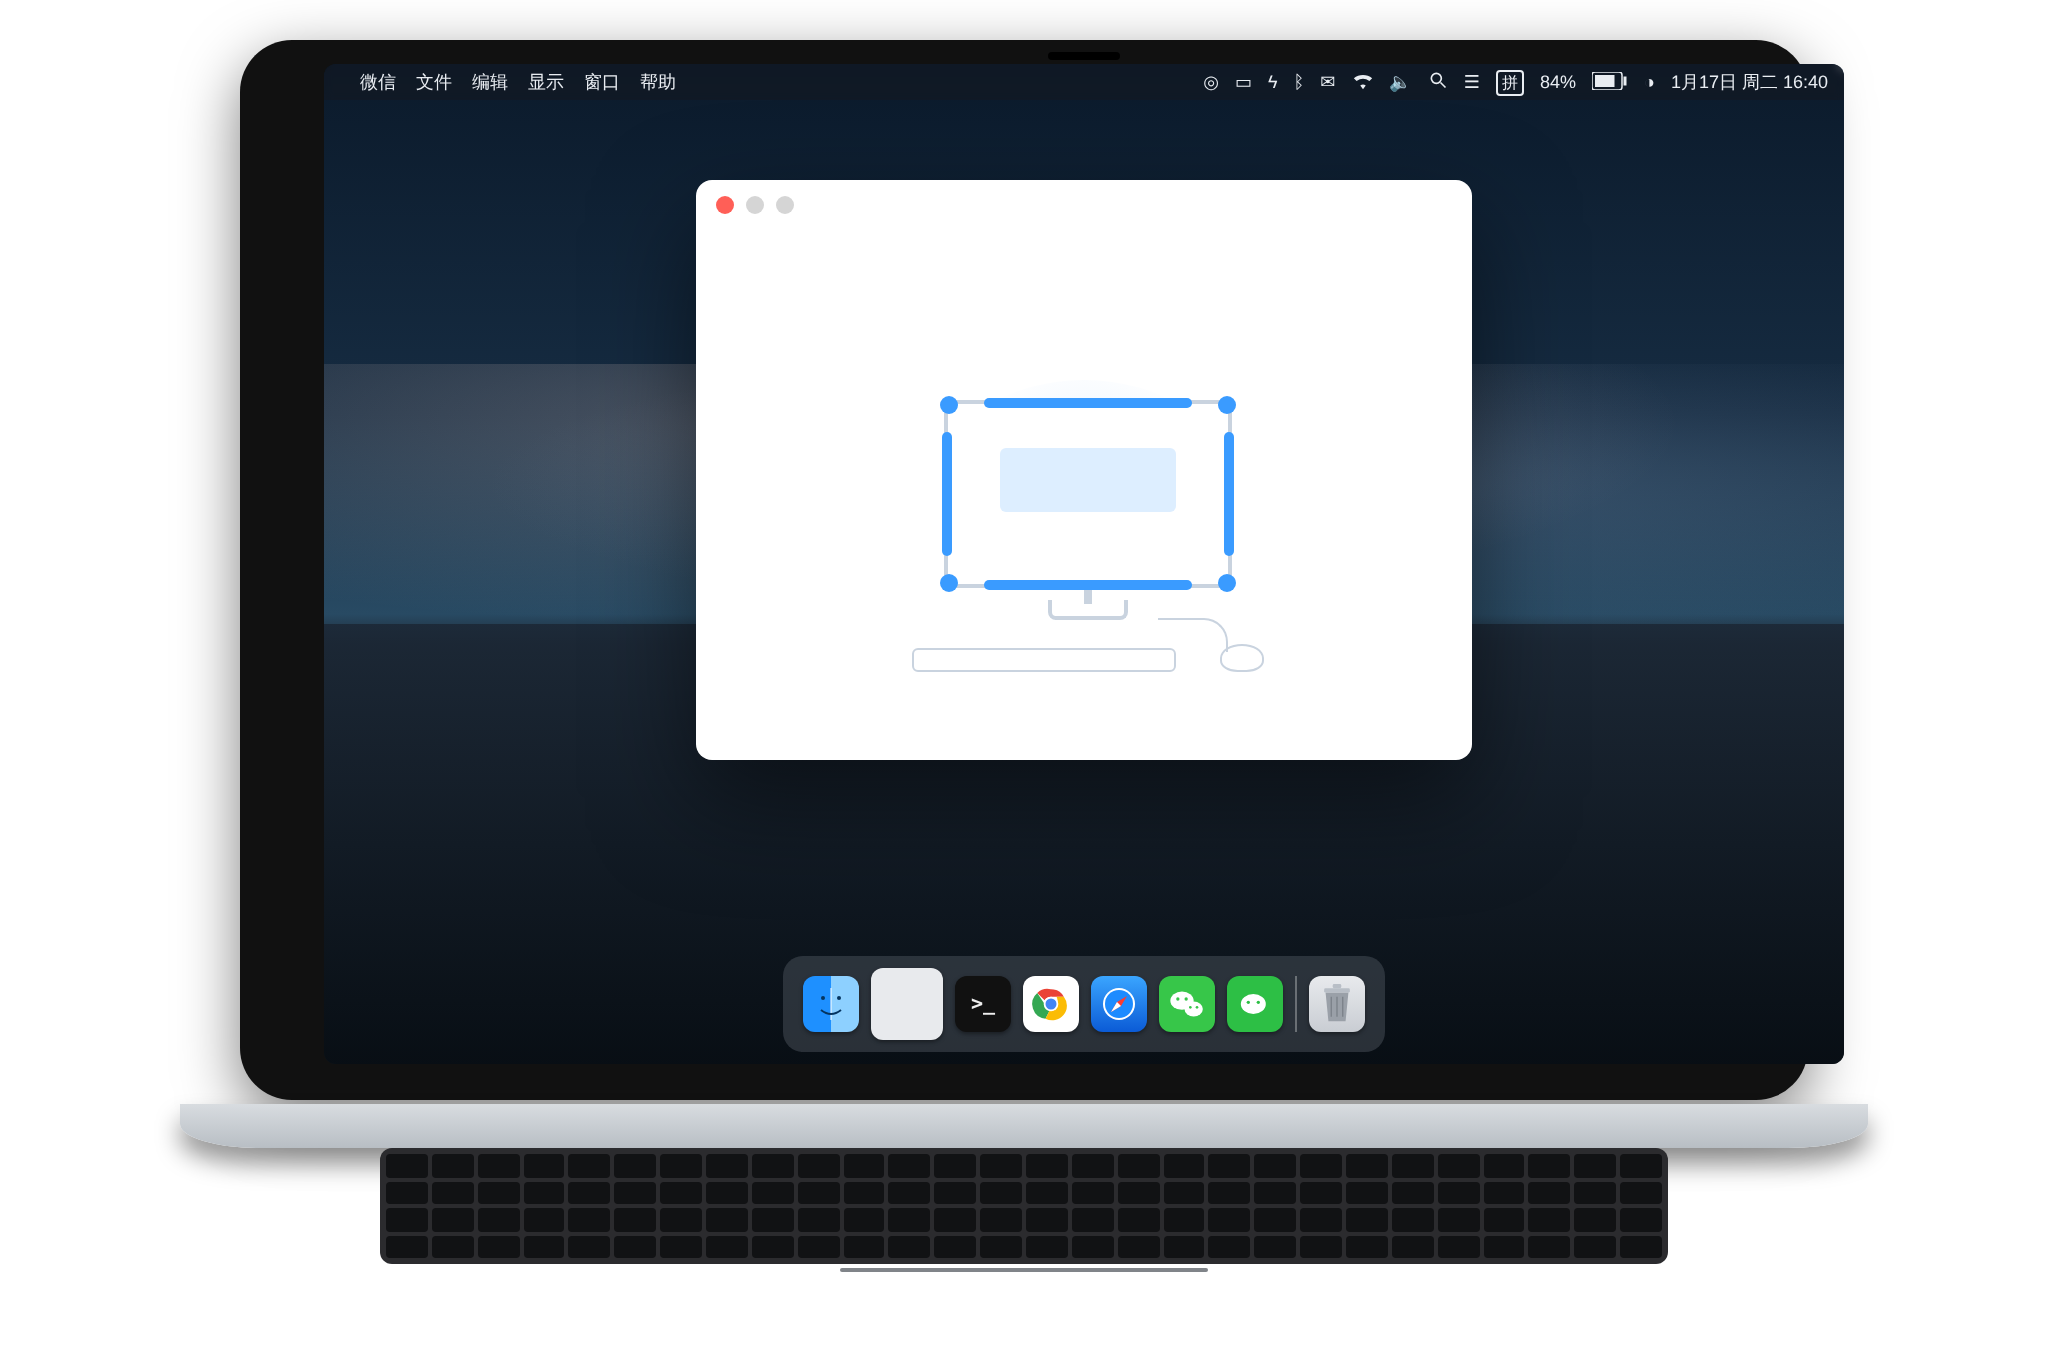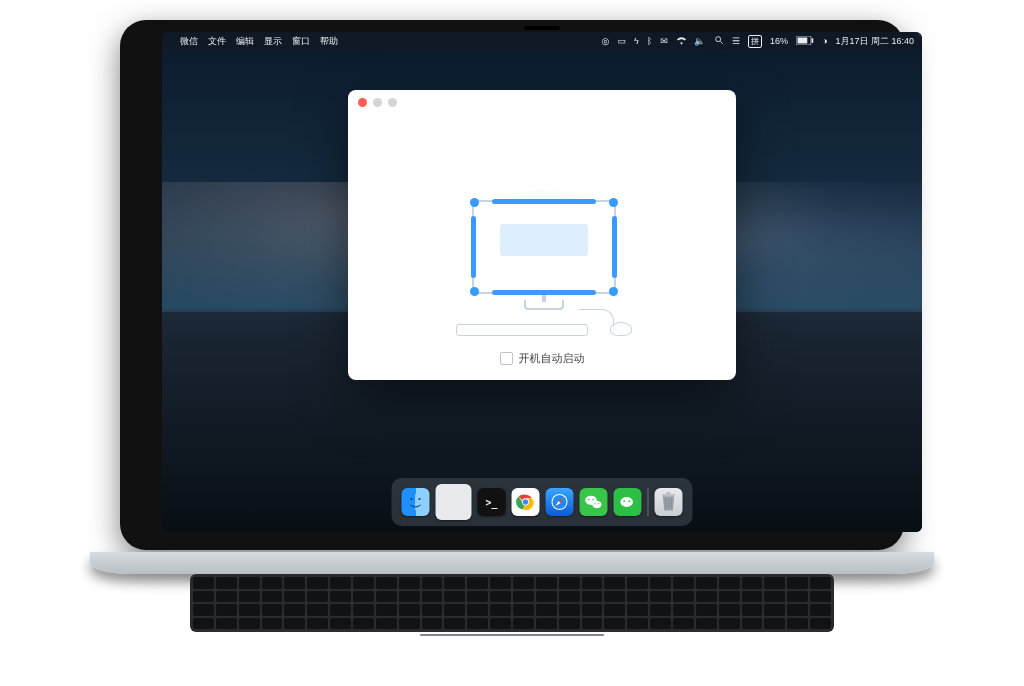--- a/index.html
+++ b/index.html
@@ -91,21 +91,21 @@
           </span>
           <span>🔈</span>
           <span>
             <svg width="10" height="10" viewBox="0 0 24 24">
                 <circle cx="10" cy="10" r="6" fill="none" stroke="#e9edf2" stroke-width="2"></circle>
                 <line x1="15" y1="15" x2="21" y2="21" stroke="#e9edf2" stroke-width="2"></line>
               </svg>
           </span>
           <span>☰</span>
           <span style="border:1px solid #e9edf2;border-radius:2px;padding:0 2px;font-size:8px;">拼</span>
-          <span>16%</span>
+          <span>84%</span>
           <span>
             <svg width="18" height="9" viewBox="0 0 24 12">
                 <rect x="0" y="0" width="20" height="12" rx="2" fill="none" stroke="#e9edf2"></rect>
                 <rect x="2" y="2" width="13" height="8" fill="#e9edf2"></rect>
                 <rect x="21" y="3" width="2" height="6" fill="#e9edf2"></rect>
               </svg>
           </span>
           <span>◑</span>
           <span>1月17日 周二  16:40</span>
         </div>
@@ -134,24 +134,20 @@
               <div class="dot" style="right:-4px;top:-4px;"></div>
               <div class="dot" style="left:-4px;bottom:-4px;"></div>
               <div class="dot" style="right:-4px;bottom:-4px;"></div>
             </div>
             <div class="kbd"></div>
             <div class="cable"></div>
             <div class="mouse"></div>
           </div>
         </div>
 
-        <div class="footer">
-          <div class="chk"></div>
-          <span>开机自动启动</span>
-        </div>
       </div>
 
       <div class="dock">
         <div class="dock-icon finder">
           <svg width="20" height="20" viewBox="0 0 40 40">
               <path d="M20 4v32" stroke="#fff" stroke-width="1"></path>
               <circle cx="12" cy="14" r="2" fill="#05345f"></circle>
               <circle cx="28" cy="14" r="2" fill="#05345f"></circle>
               <path d="M10 26q10 8 20 0" stroke="#05345f" stroke-width="2" fill="none"></path>
             </svg>

